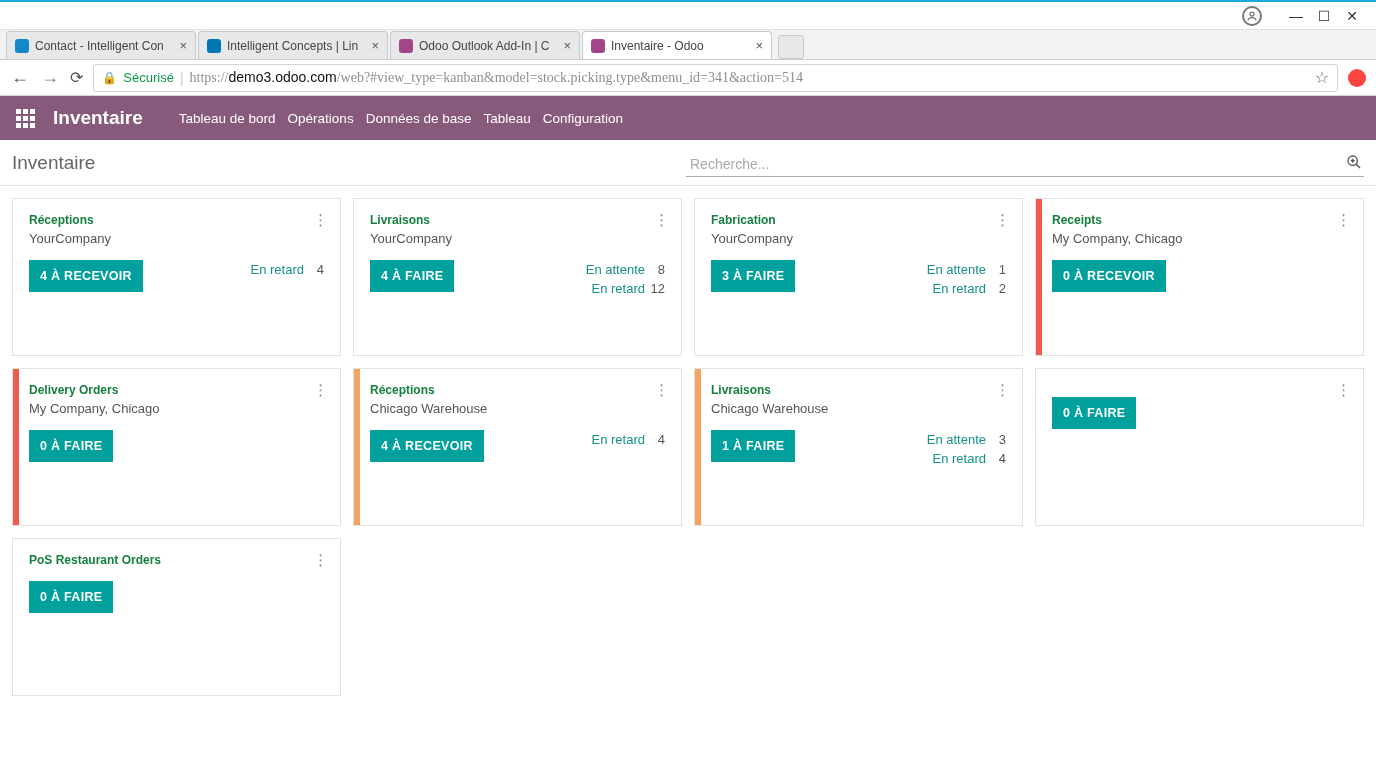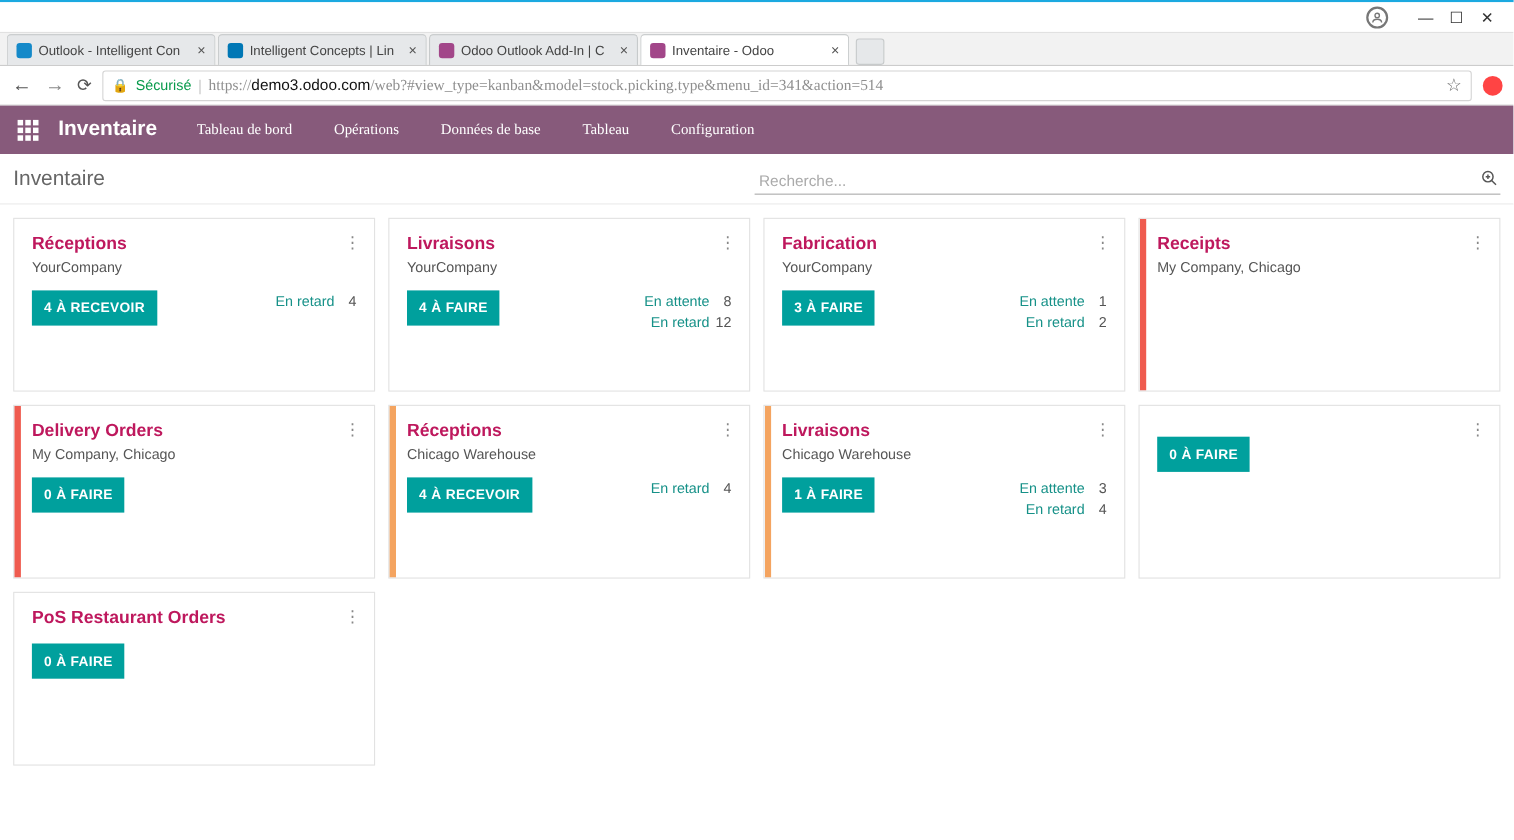--- a/index.html
+++ b/index.html
@@ -43,21 +43,21 @@
 .url-sep { color:#ccc;}
 .url-txt { color:#111;}
 .url-txt .grey { color:#8f8f8f;font-family:Liberation Serif, serif;}
 .star { font-size:16px; color:#666; margin-left:auto;}
 .ext-ico { width:18px; height:18px; border-radius:50%; background:#f44;}
 
 .odoo-nav { height:44px; background:#875a7b; color:#fff; display:flex; align-items:center; padding:0 16px;}
 .apps-ico { display:grid; grid-template-columns:repeat(3,5px); grid-template-rows:repeat(3,5px); gap:2px; margin-right:18px; cursor:pointer;}
 .apps-ico span { background:#fff;}
 .app-title { font-size:19px; font-weight:600; margin-right:36px;}
-.nav-menu { display:flex; gap:38px;font-family:Liberation Serif, serif;}
+.nav-menu { display:flex; gap:12px;}
 .nav-menu a { color:#fff; text-decoration:none; font-size:13.5px; font-weight:500; cursor:pointer;}
 .nav-right { margin-left:auto; display:flex; align-items:center; gap:14px;}
 .progress-stub { width:86px; height:10px; background:#fff; border:1px solid #fff; position:relative;}
 .progress-stub::after{content:'';position:absolute;right:0;top:0;bottom:0;width:8px;background:#3fbf3f;}
 .tray-ico { width:24px; height:24px; display:flex; align-items:center; justify-content:center; color:#fff; font-size:18px; position:relative; cursor:pointer;}
 .badge { position:absolute; top:-4px; right:-6px; background:#00a09d; color:#fff; font-size:9px; padding:1px 4px; border-radius:8px; font-weight:bold;}
 .avatar { width:24px; height:24px; border-radius:50%; background:#e8c9a8;}
 
 .ctl-panel { padding:12px 12px 8px 12px; border-bottom:1px solid #e5e5e5; display:flex; flex-direction:column;}
 .cp-top { display:flex; align-items:flex-start;}
@@ -66,21 +66,21 @@
 .search-box input { width:100%; border:none; border-bottom:1px solid #aaa; padding:4px 26px 4px 4px; font-size:14px; outline:none; color:#4d7c0f;}
 .search-box input::placeholder{color:#aaa;}
 .search-plus { position:absolute; right:2px; top:2px; color:#666; font-size:15px;}
 .cp-bottom { display:flex; justify-content:flex-end; align-items:center; margin-top:10px; gap:10px; color:#666;}
 .pager-arrow { font-size:16px; color:#888; width:16px; text-align:center; cursor:pointer;}
 
 .kanban { padding:12px; display:grid; grid-template-columns:repeat(4,1fr); gap:12px; align-content:start; background:#fff;}
 .card { border:1px solid #e2e2e2; background:#fff; padding:14px 16px; height:158px; position:relative;}
 .card.h-red { box-shadow:inset 6px 0 0 #ef5b4f;}
 .card.h-orange { box-shadow:inset 6px 0 0 #f4a460;}
-.card h3 { color:#be185d; font-size:16px; font-weight:600; margin-bottom:4px;}
+.card h3 { color:#15803d; font-size:12px; font-weight:600; margin-bottom:4px;}
 .card .sub { color:#555; font-size:13px; margin-bottom:14px;}
 .card .row { display:flex; align-items:flex-start; gap:20px;}
 .btn { background:#00a09d; color:#fff; border:none; padding:9px 11px; font-size:12.5px; font-weight:600; letter-spacing:.3px; cursor:pointer;}
 .stats { flex:1; display:flex; flex-direction:column; gap:4px; padding-top:2px;}
 .stat { display:flex; justify-content:flex-end; font-size:13px;}
 .stat .lbl { color:#169188; cursor:pointer;}
 .stat .val { color:#555; min-width:20px; text-align:right;}
 .more { position:absolute; top:12px; right:12px; color:#888; font-size:15px; cursor:pointer;}
 </style>
 </head>
@@ -94,21 +94,21 @@
       </svg>
   </div>
   <div class="win-ctl">—</div>
   <div class="win-ctl">☐</div>
   <div class="win-ctl">✕</div>
 </div>
 
 <div class="tab-strip" id="tabstrip">
     <div class="tab">
       <span class="fav" style="background:#1489c9"></span>
-      <span class="ttl">Outlook - Intelligent Con</span>
+      <span class="ttl">Contact - Intelligent Con</span>
       <span class="x">×</span>
     </div>
     <div class="tab">
       <span class="fav" style="background:#0077b5"></span>
       <span class="ttl">Intelligent Concepts | Lin</span>
       <span class="x">×</span>
     </div>
     <div class="tab">
       <span class="fav" style="background:#a24689"></span>
       <span class="ttl">Odoo Outlook Add-In | C</span>
@@ -225,20 +225,24 @@
             <span class="lbl">En retard</span>
             <span class="val">2</span>
           </div>
         </div>
     </div>
     </div>
     <div class="card h-red">
     <span class="more">⋮</span>
     <h3>Receipts</h3>
     <div class="sub">My Company, Chicago</div>
+    <div class="row">
+      <button class="btn">0 À RECEVOIR</button>
+      <div class="stats"></div>
+    </div>
     </div>
     <div class="card h-red">
     <span class="more">⋮</span>
     <h3>Delivery Orders</h3>
     <div class="sub">My Company, Chicago</div>
     <div class="row">
       <button class="btn">0 À FAIRE</button>
       <div class="stats"></div>
     </div>
     </div>

